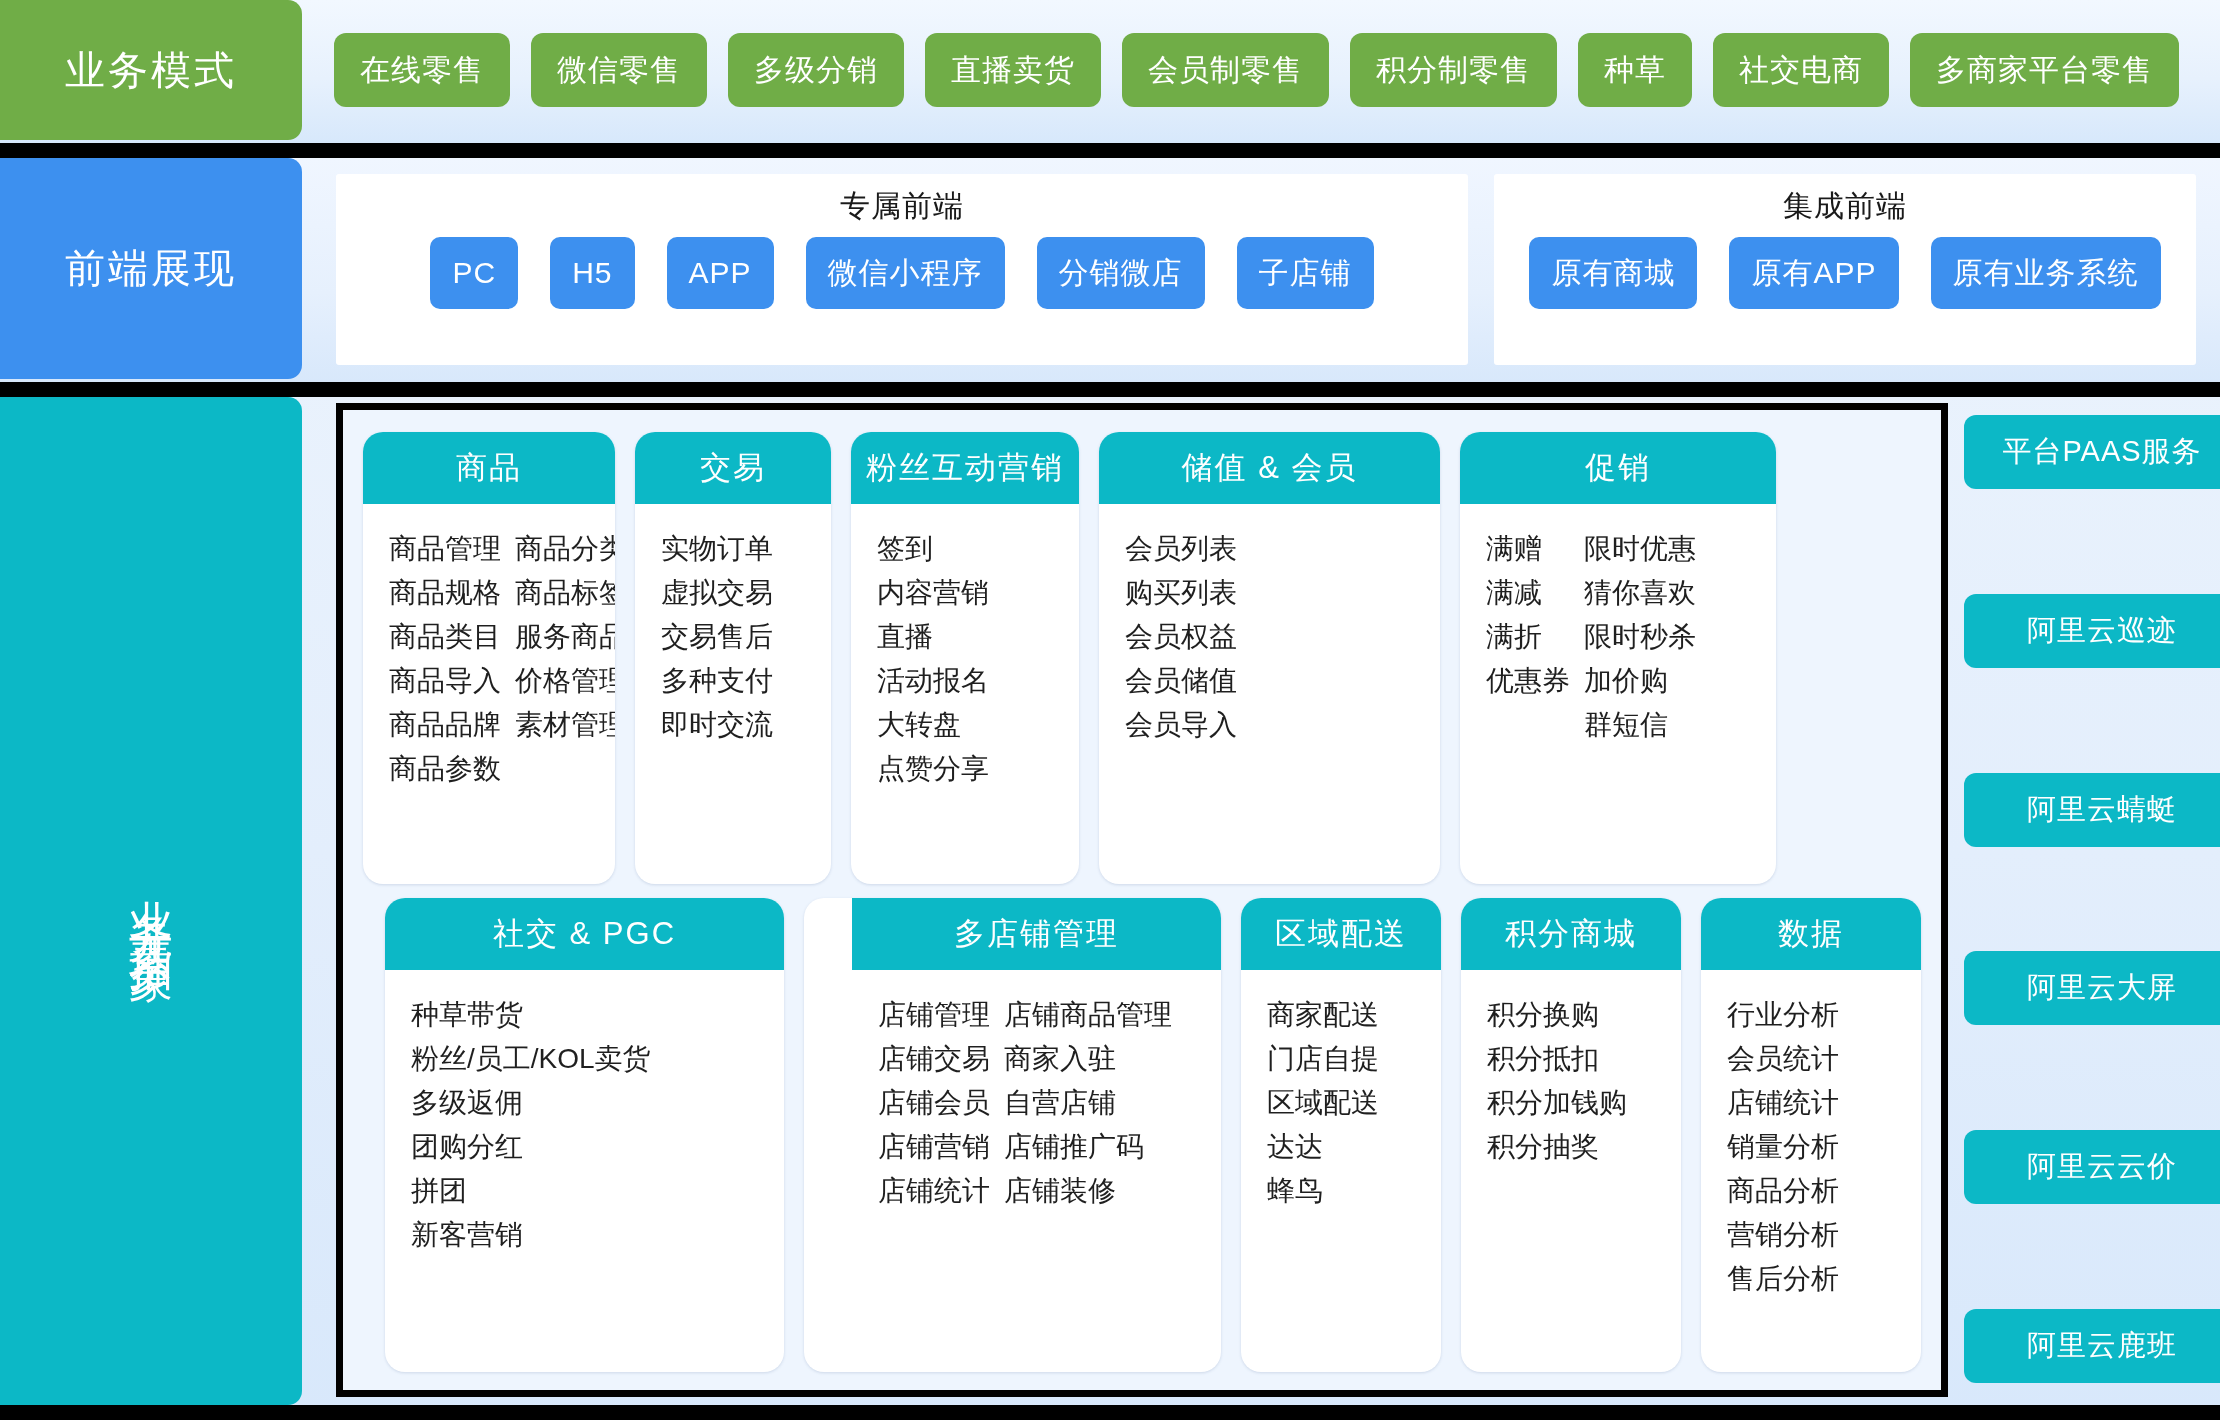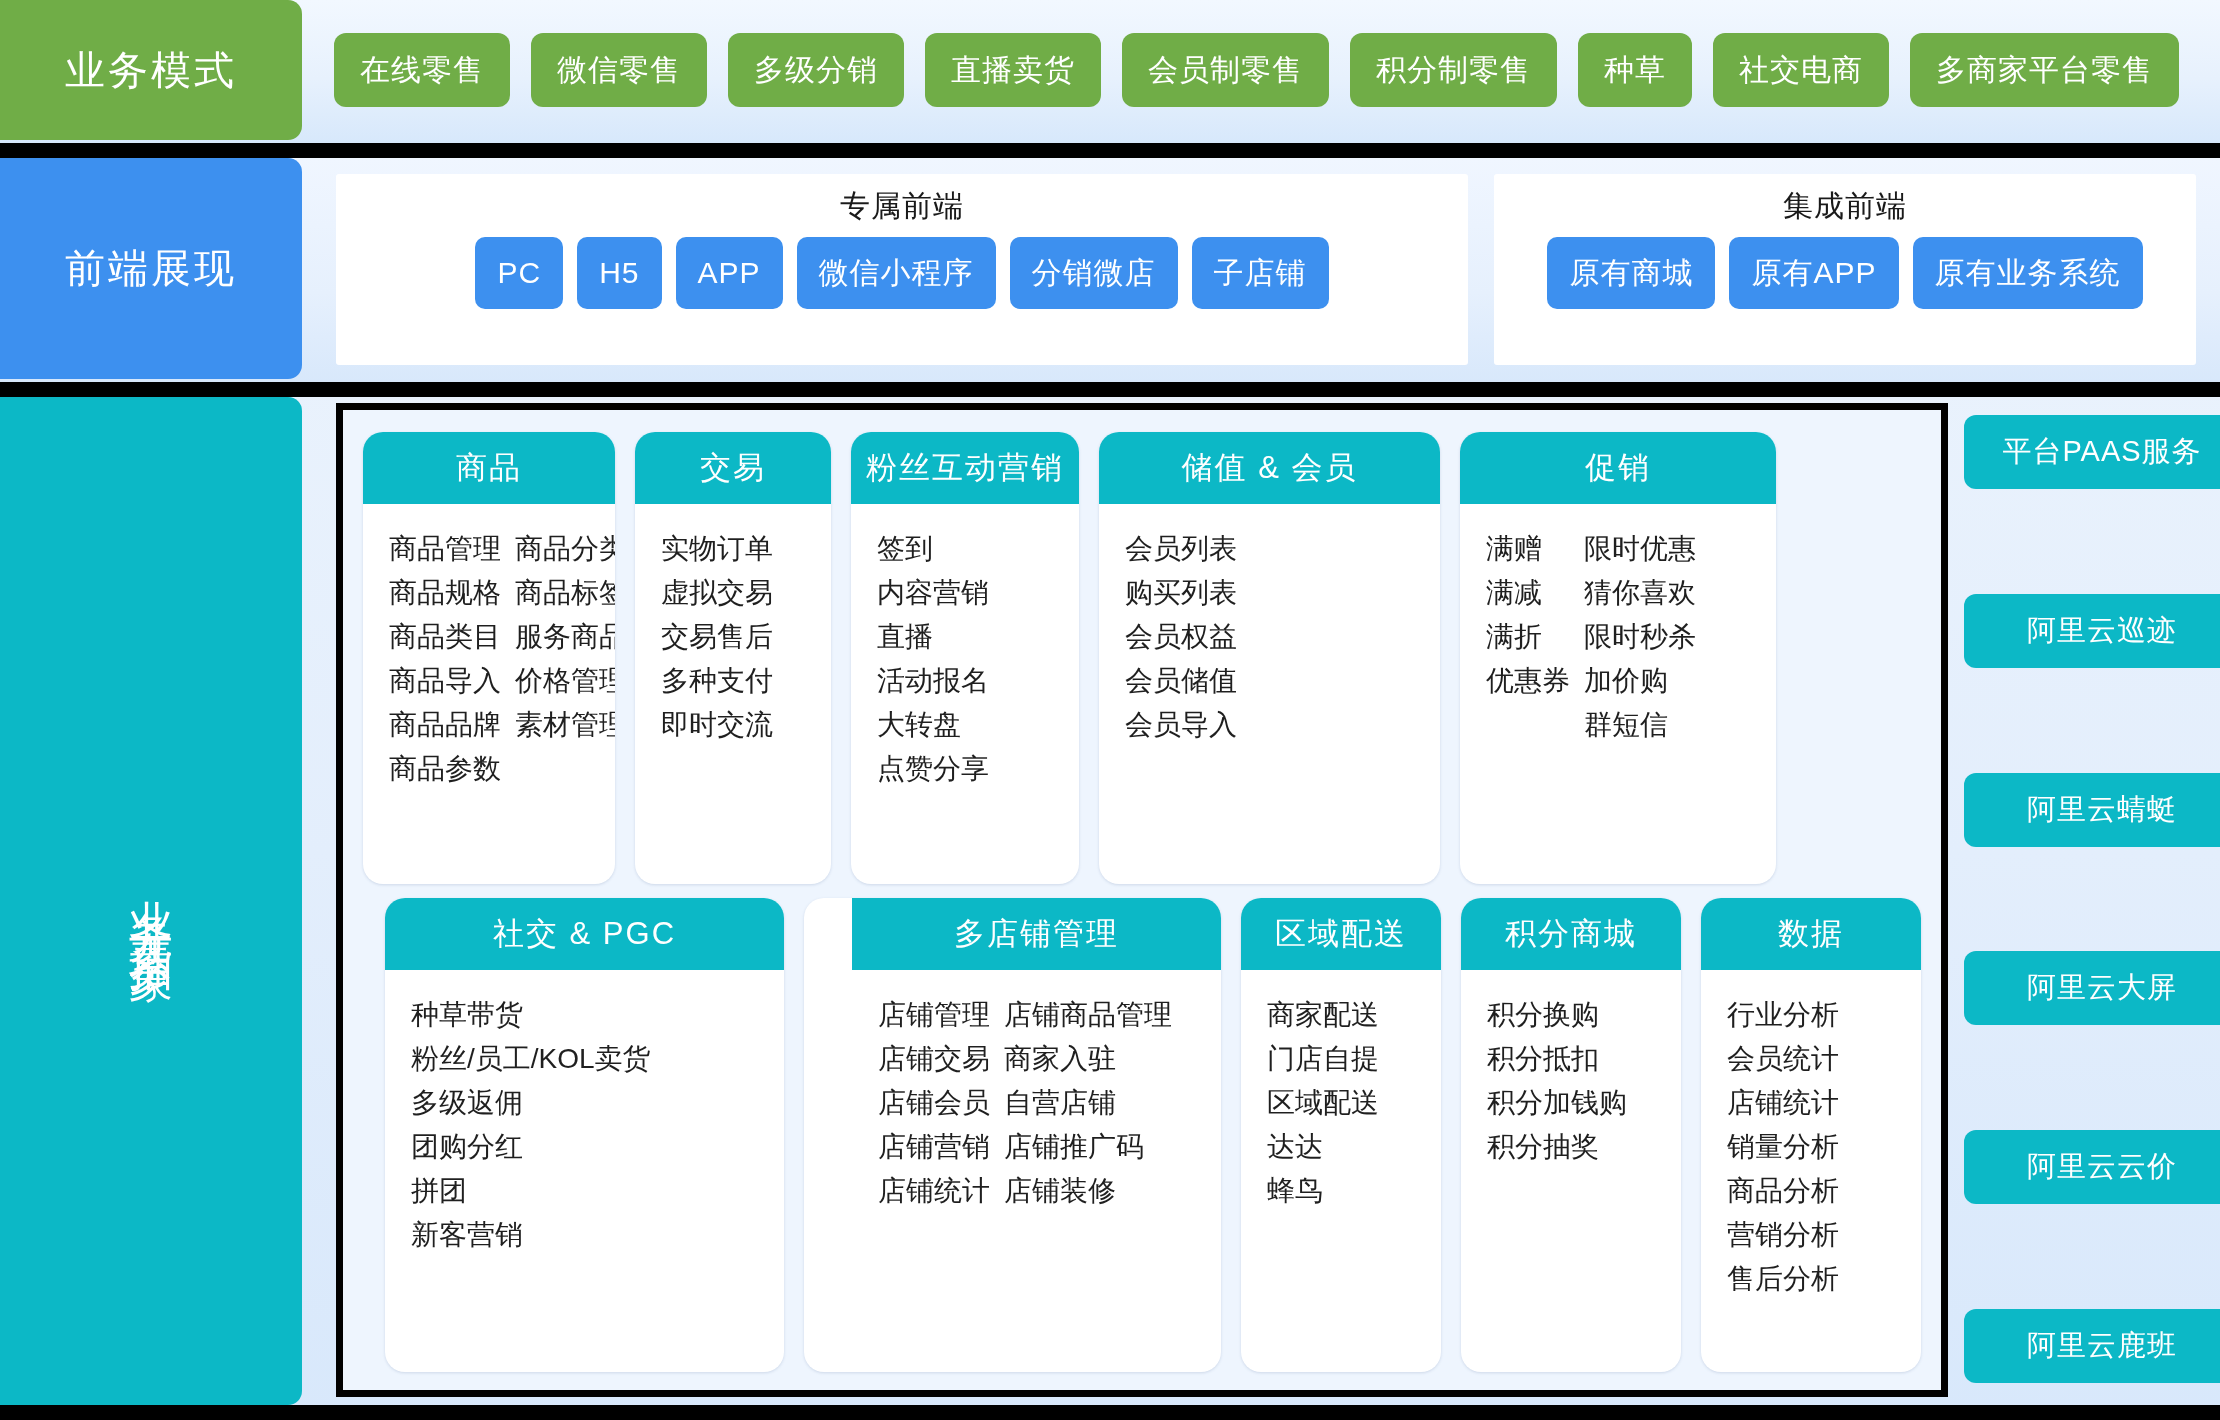--- a/index.html
+++ b/index.html
@@ -73,21 +73,21 @@
     border-radius: 3px;
     padding: 12px 24px 18px;
     display: flex; flex-direction: column; align-items: center;
     height: 191px;
   }
   .front-group.g1 { flex: 1 1 auto; }
   .front-group.g2 { flex: 0 0 702px; }
   .front-group-title {
     font-size: 30px; color: #1a1a1a; margin-bottom: 10px; letter-spacing: 1px;
   }
-  .front-chip-row { display: flex; gap: 14px; align-items: center; }
+  .front-chip-row { display: flex; gap: 32px; align-items: center; }
   .chip-blue {
     background: #3d90ef; border-radius: 10px;
     color: #ffffff; font-size: 30px; letter-spacing: 1px;
     height: 72px; padding: 0 22px;
     display: flex; align-items: center; justify-content: center;
     white-space: nowrap;
   }
 
   
   .row-main {

